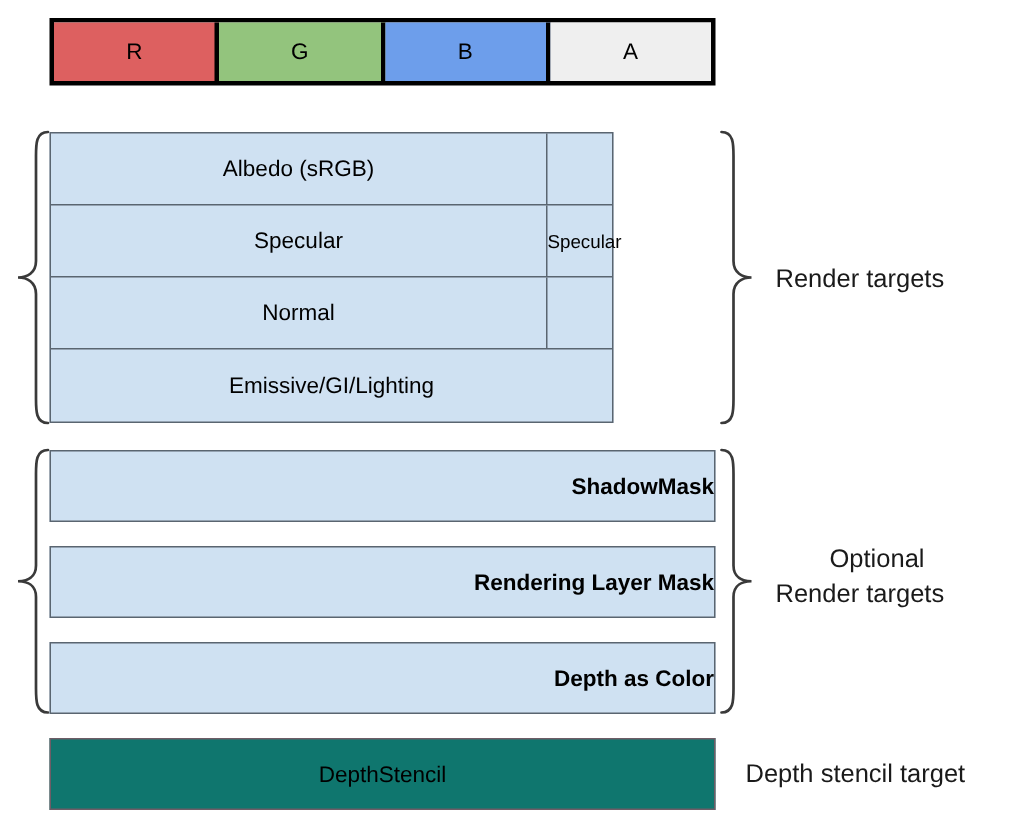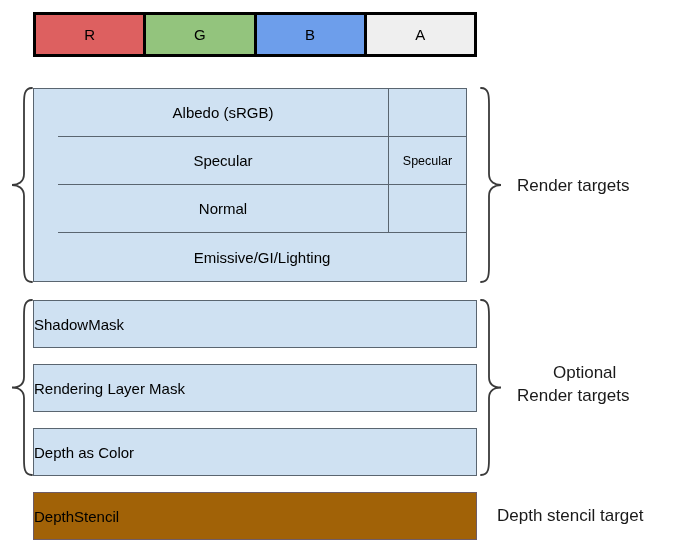--- a/index.html
+++ b/index.html
@@ -43,27 +43,26 @@
     color: #000000;
     box-sizing: border-box;
     border-right: 3px solid #000000;
   }
   .rgba-cell:last-child { border-right: none; }
 
   
   .gbuf-block {
     position: absolute;
     left: 33px;
-    width: 434px;
+    width: 376px;
     box-sizing: border-box;
     border: 1.5px solid #5a6570;
     background: #cfe1f2;
     display: flex;
     flex-direction: column;
-    padding-left: 24px;
   }
   .gbuf-row {
     display: flex;
     flex-direction: row;
     height: 48px;
     box-sizing: border-box;
     border-bottom: 1.5px solid #5a6570;
   }
   .gbuf-row:last-child { border-bottom: none; }
 
@@ -94,37 +93,38 @@
   .opt-box {
     position: absolute;
     left: 33px;
     width: 444px;
     height: 48px;
     box-sizing: border-box;
     border: 1.5px solid #5a6570;
     background: #cfe1f2;
     display: flex;
     align-items: center;
-    justify-content: flex-start;
-    font-size: 15px;
+    justify-content: flex-end;
+    font-size: 15px;
+    font-weight: bold;
   }
 
   
   .depth-box {
     position: absolute;
     left: 33px;
     top: 492px;
     width: 444px;
     height: 48px;
     box-sizing: border-box;
     border: 1.5px solid #6e5c66;
-    background: #a16207;
-    display: flex;
-    align-items: center;
-    justify-content: flex-start;
+    background: #0f766e;
+    display: flex;
+    align-items: center;
+    justify-content: center;
     font-size: 15px;
   }
 
   
   .side-label {
     position: absolute;
     font-size: 17px;
     color: #1a1a1a;
     line-height: 1.35;
     white-space: pre-line;

